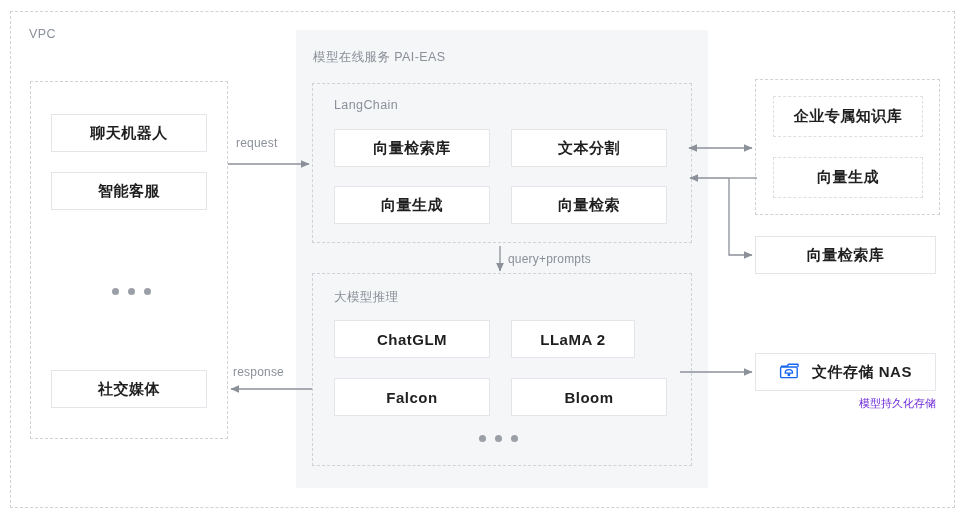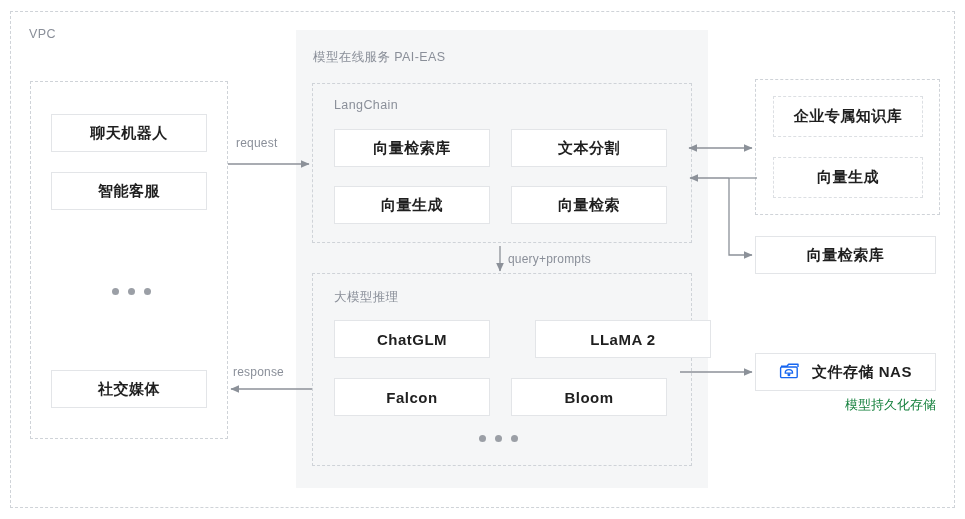--- a/index.html
+++ b/index.html
@@ -58,22 +58,22 @@
     letter-spacing: .4px;
     white-space: nowrap;
   }
   .edge-label {
     color: #8a8f99;
     font-size: 12px;
     letter-spacing: .2px;
     white-space: nowrap;
   }
   .caption {
-    color: #15803d;
-    font-size: 13px;
+    color: #6d28d9;
+    font-size: 11px;
     white-space: nowrap;
     text-align: right;
   }
   .ellipsis-dots {
     display: flex;
     gap: 9px;
     align-items: center;
   }
   .ellipsis-dots i {
     display: block;
@@ -138,21 +138,21 @@
   <div class="abs card" style="left:511px; top:186px; width:156px; height:38px;">
     <span>向量检索</span>
   </div>
 
   <div class="abs dashed-region" style="left:312px; top:273px; width:380px; height:193px;"></div>
   <div class="abs region-label" style="left:334px; top:289px;">大模型推理</div>
 
   <div class="abs card" style="left:334px; top:320px; width:156px; height:38px;">
     <span>ChatGLM</span>
   </div>
-  <div class="abs card" style="left:511px; top:320px; width:176px; height:38px;margin-left:24px;">
+  <div class="abs card" style="left:511px; top:320px; width:124px; height:38px;">
     <span>LLaMA 2</span>
   </div>
   <div class="abs card" style="left:334px; top:378px; width:156px; height:38px;">
     <span>Falcon</span>
   </div>
   <div class="abs card" style="left:511px; top:378px; width:156px; height:38px;">
     <span>Bloom</span>
   </div>
   <div class="abs ellipsis-dots" style="left:479px; top:435px;">
     <i></i>

